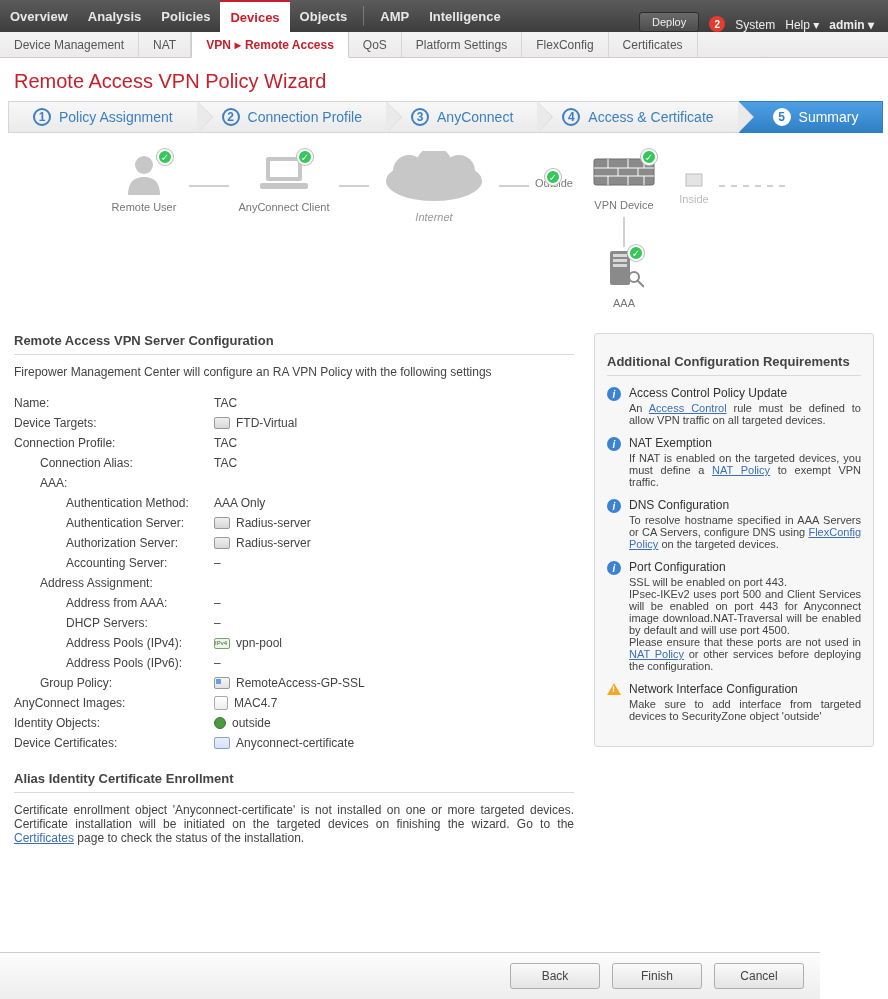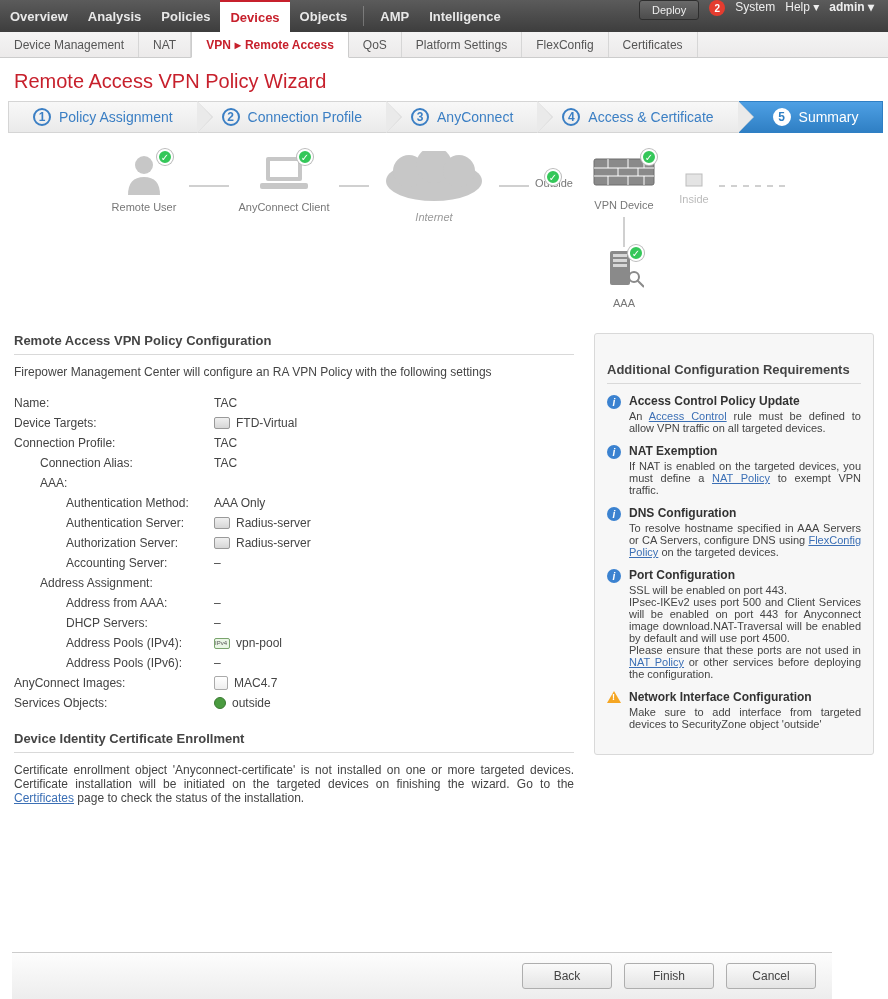--- a/index.html
+++ b/index.html
@@ -1,20 +1,20 @@
 <!DOCTYPE html>
 <html><head>
 <meta charset="utf-8">
 <style>
   html,body{margin:0;padding:0;font-family:Arial,Helvetica,sans-serif;font-size:12px;color:#333;background:#fff;width:888px}
   *{box-sizing:border-box}
   
   .topbar{background:linear-gradient(#5b5b5b,#3d3d3d);height:32px;display:flex;align-items:stretch;color:#fff}
   .topbar .left{display:flex;align-items:stretch}
-  .topbar .right{margin-left:auto;display:flex;align-items:flex-start;gap:10px;padding-right:14px}
+  .topbar .right{margin-left:auto;display:flex;align-items:flex-end;gap:10px;padding-right:14px}
   .topnav-item{display:flex;align-items:center;padding:0 10px;font-weight:bold;color:#e8e8e8;cursor:pointer;font-size:13px}
   .topnav-item.active{background:#fff;color:#c7202c;border-top:2px solid #c7202c;padding-top:0}
   .topbar .sep{width:1px;background:rgba(255,255,255,.25);margin:6px 6px}
   .deploy-btn{background:linear-gradient(#6a6a6a,#4c4c4c);border:1px solid #2e2e2e;border-radius:3px;color:#eee;padding:3px 12px;font-size:11px;cursor:pointer}
   .badge-circle{width:16px;height:16px;border-radius:50%;background:#e43c2f;color:#fff;font-size:10px;display:flex;align-items:center;justify-content:center;font-weight:bold}
   .top-text{font-size:12px;color:#eee;cursor:pointer}
   
   .subtabs{display:flex;align-items:stretch;height:26px;border-bottom:1px solid #ccc;background:linear-gradient(#f4f4f4,#eceaea)}
   .subtab{padding:12px 14px;display:flex;align-items:center;color:#555;cursor:pointer;font-size:12px;border-right:1px solid #d6d6d6}
   .subtab.active{background:#fff;border:1px solid #ccc;border-bottom:1px solid #fff;color:#c7202c;font-weight:bold;margin-bottom:-1px;border-top:none}
@@ -54,31 +54,31 @@
   .iconbox{width:16px;height:12px;display:inline-block;border:1px solid #8aa3c8;background:linear-gradient(#e8f0fb,#cddff5);border-radius:2px}
   .iconbox.srv{background:linear-gradient(#f0f0f0,#d6d6d6);border-color:#999}
   .iconbox.pool{width:16px;height:11px;border:1px solid #7aa46d;background:#eaf6e6;position:relative}
   .iconbox.pool::after{content:"IPv4";position:absolute;font-size:6px;left:0;top:1px;color:#555}
   .dot-green{width:12px;height:12px;border-radius:50%;background:#4a9b3f;border:1px solid #3a7a32;display:inline-block}
   .iconbox.cert{background:linear-gradient(#e9eefb,#d6e0f5);border-color:#8aa3c8}
   .iconbox.gp{background:linear-gradient(#f5f5f5,#e2e2e2);border-color:#999;position:relative}
   .iconbox.gp::before{content:"";position:absolute;width:5px;height:5px;background:#6a9ee8;left:1px;top:1px}
   .iconbox.ac{background:linear-gradient(#fff,#eee);border-color:#aaa;width:14px;height:14px;border-radius:2px}
   .rbox{border:1px solid #d9d9d9;border-radius:3px;background:#f7f7f7;padding:12px 12px 14px}
-  .rbox h3{margin-top:16px}
+  .rbox h3{margin-top:8px}
   .note{font-size:11px;color:#444;margin-bottom:12px;text-align:justify}
   .req-item{display:flex;gap:8px;margin-bottom:10px}
   .info-ico{width:14px;height:14px;border-radius:50%;background:#3b82d0;color:#fff;font-size:10px;display:flex;align-items:center;justify-content:center;flex-shrink:0;font-style:italic;font-weight:bold;margin-top:1px}
   .warn-ico{width:0;height:0;border-left:7px solid transparent;border-right:7px solid transparent;border-bottom:12px solid #f5a623;flex-shrink:0;margin-top:1px;position:relative}
   .warn-ico::after{content:"!";position:absolute;left:-2px;top:1px;color:#fff;font-size:9px;font-weight:bold}
   .req-item .body{font-size:11px;color:#444;text-align:justify}
-  .req-item .body .t{font-weight:bold;margin-bottom:2px;color:#333;font-size:12px}
+  .req-item .body .t{font-weight:normal;margin-bottom:2px;color:#333;font-size:12px}
   .lnk{color:#3b6fb5;text-decoration:underline;cursor:pointer}
   
-  .footer{position:fixed;bottom:0;left:12px;width:820px;border-top:1px solid #ccc;background:linear-gradient(#fdfdfd,#ededed);padding:10px 16px;display:flex;justify-content:flex-end;gap:12px}
+  .footer{position:fixed;bottom:0;left:0;width:820px;border-top:1px solid #ccc;background:linear-gradient(#fdfdfd,#ededed);padding:10px 16px;display:flex;justify-content:flex-end;gap:12px}
   .btn{min-width:90px;padding:5px 18px;background:linear-gradient(#fafafa,#e4e4e4);border:1px solid #aeaeae;border-radius:3px;cursor:pointer;font-size:12px;color:#444}
   .enroll-text{font-size:12px;color:#444;text-align:justify}
 </style>
 </head>
 <body>
 
 <div class="topbar">
   <div class="left">
     <div class="topnav-item">Overview</div>
     <div class="topnav-item">Analysis</div>
@@ -222,21 +222,21 @@
     </div>
   </div>
   <div class="link" style="width:70px">
       <div class="line" style="width:100%;background:repeating-linear-gradient(90deg,#d0d0d0 0 6px,transparent 6px 12px)"></div>
     </div>
 
 </div>
 
 <div class="content">
   <div class="col-left">
-    <h3 class="section">Remote Access VPN Policy Configuration</h3>
+    <h3 class="section">Remote Access VPN Server Configuration</h3>
     <div class="divider"></div>
     <div class="intro">Firepower Management Center will configure an RA VPN Policy with the following settings</div>
 
     <div class="kv">
         <div class="k">Name:</div>
         <div class="v">TAC</div>
       </div>
     <div class="kv">
         <div class="k">Device Targets:</div>
         <div class="v">
@@ -295,36 +295,50 @@
         <div class="v">
           <span class="iconbox pool"></span>
           <span>vpn-pool</span>
         </div>
       </div>
     <div class="kv">
         <div class="k ind2">Address Pools (IPv6):</div>
         <div class="v">–</div>
       </div>
     <div class="kv">
+        <div class="k ind1">Group Policy:</div>
+        <div class="v">
+          <span class="iconbox gp"></span>
+          <span>RemoteAccess-GP-SSL</span>
+        </div>
+      </div>
+    <div class="kv">
         <div class="k">AnyConnect Images:</div>
         <div class="v">
           <span class="iconbox ac"></span>
           <span>MAC4.7</span>
         </div>
       </div>
     <div class="kv">
-        <div class="k">Services Objects:</div>
+        <div class="k">Identity Objects:</div>
         <div class="v">
           <span class="dot-green"></span>
           <span>outside</span>
         </div>
       </div>
+    <div class="kv">
+        <div class="k">Device Certificates:</div>
+        <div class="v">
+          <span class="iconbox cert"></span>
+          <span>Anyconnect-certificate</span>
+        </div>
+      </div>
 
     <div style="height:18px"></div>
-    <h3 class="section">Device Identity Certificate Enrollment</h3>
+    <h3 class="section">Alias Identity Certificate Enrollment</h3>
     <div class="divider"></div>
     <div class="enroll-text">
       <span>Certificate enrollment object 'Anyconnect-certificate' is not installed on one or more targeted devices. Certificate installation will be initiated on the targeted devices on finishing the wizard. Go to the </span><a class="lnk">Certificates</a><span> page to check the status of the installation.</span>
     </div>
   </div>
 
   <div class="col-right">
     <div class="rbox">
       <h3 class="section">Additional Configuration Requirements</h3>
       <div class="divider" style="margin-top:2px"></div>

